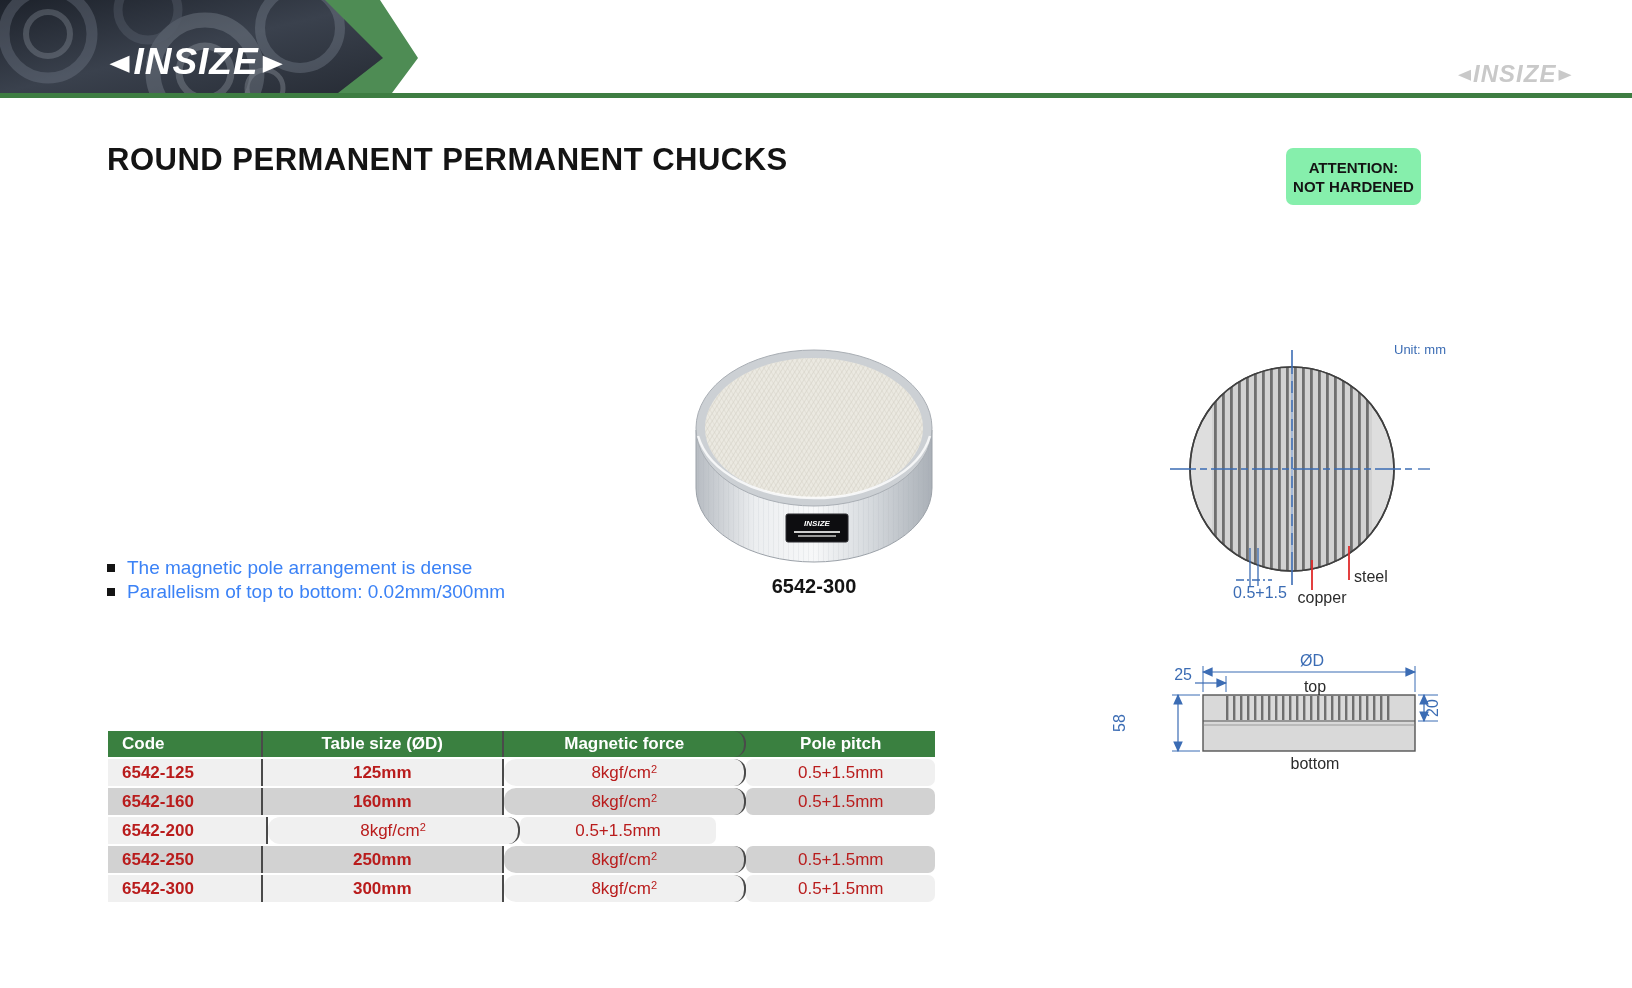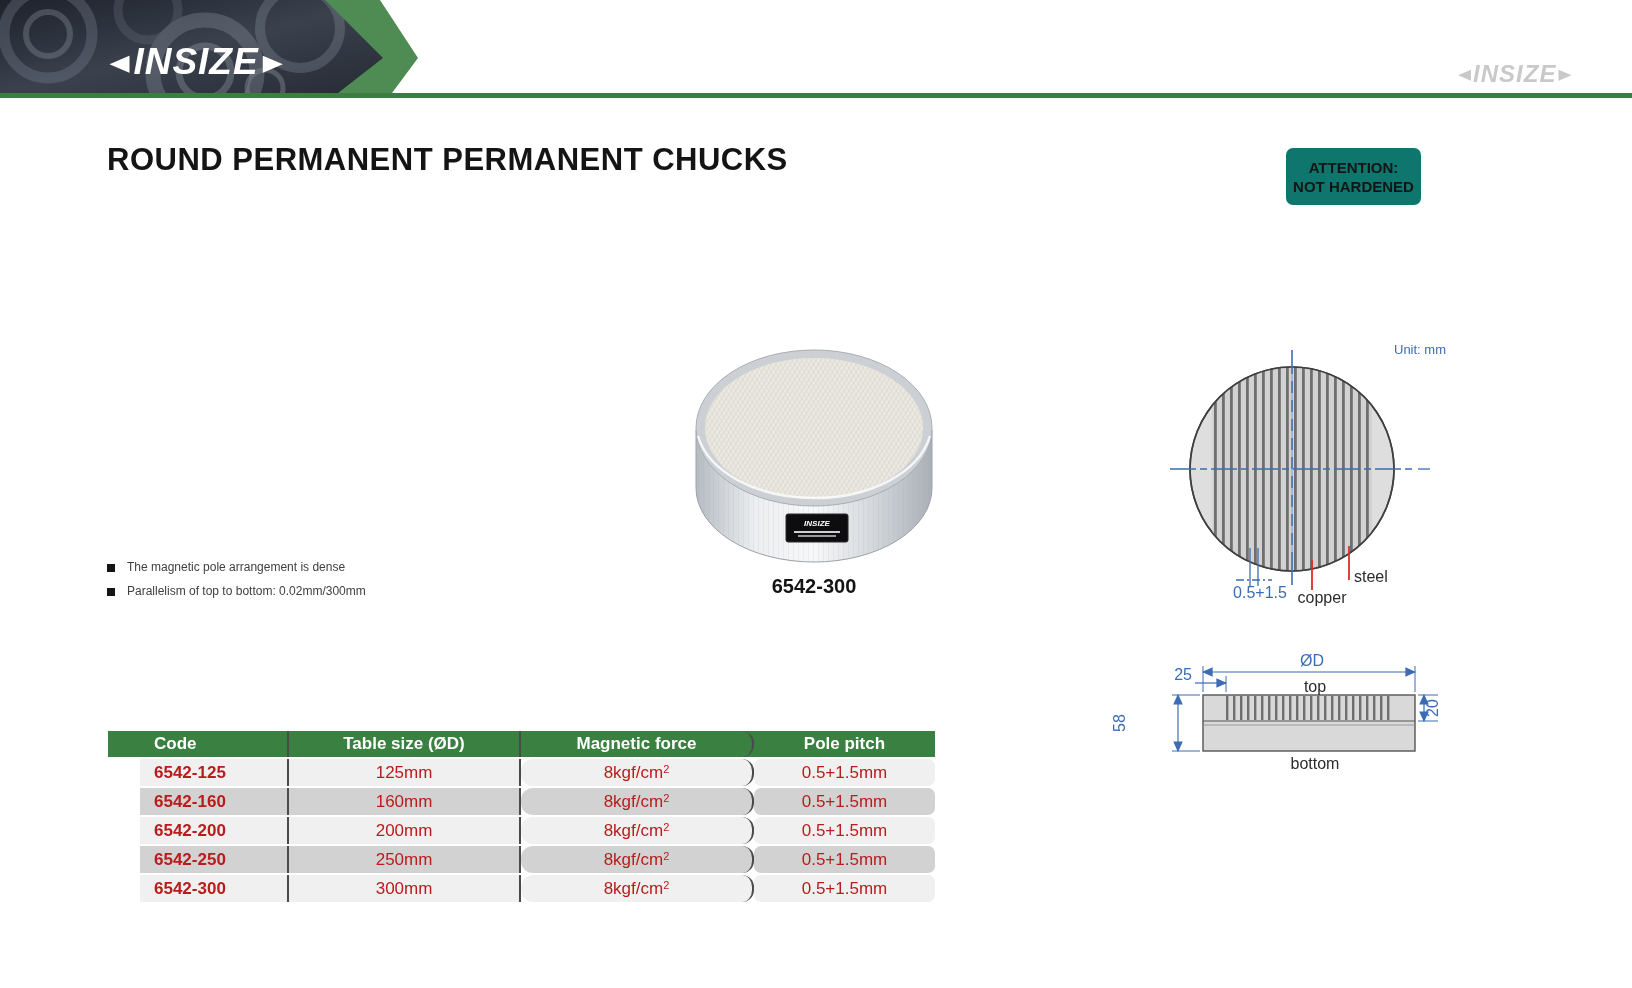--- a/index.html
+++ b/index.html
@@ -16,49 +16,49 @@
   .green-line { position:absolute; left:0; top:93px; width:1632px; height:5px; background:#3e7d42; }
   .watermark { position:absolute; left:1458px; top:58px; width:160px; height:32px;
      display:flex; align-items:center; gap:2px; color:#c9c9c9; }
   .watermark .logo-txt { font-size:24px; font-weight:bold; font-style:italic; letter-spacing:1px; }
   .watermark .arr { font-size:17px; transform:scaleY(0.85); }
 
   
   .page-title { position:absolute; left:107px; top:142px; font-size:31px; font-weight:bold;
      letter-spacing:0.5px; color:#141414; }
   .attention { position:absolute; left:1286px; top:148px; width:135px; height:57px;
-     background:#0f766e; border-radius:7px; display:flex; flex-direction:column;
+     background:#86efac; border-radius:7px; display:flex; flex-direction:column;
      align-items:center; justify-content:center; text-align:center; }
   .attention div { font-size:15px; font-weight:bold; line-height:19px; color:#141414; }
 
   
   .features { position:absolute; left:107px; top:556px; width:470px; }
   .feature { display:flex; align-items:flex-start; margin-bottom:1px; }
   .bullet-sq { width:8px; height:8px; background:#141414; margin:8px 12px 0 0; flex:0 0 8px; }
-  .feature .txt { font-size:12px; line-height:23px; color:#404040; }
+  .feature .txt { font-size:19px; line-height:23px; color:#3b82f6; }
 
   
   .product-photo { position:absolute; left:688px; top:338px; }
   .product-caption { position:absolute; left:688px; top:575px; width:252px; text-align:center;
      font-size:20px; font-weight:bold; color:#141414; }
 
   
   .top-view { position:absolute; left:1150px; top:340px; }
   .unit-label { position:absolute; left:1394px; top:342px; font-size:13px; color:#3b6cb4; }
   .side-view { position:absolute; left:1100px; top:630px; }
 
   
   .spec-table { position:absolute; left:108px; top:731px; width:827px; }
-  .t-row { display:flex; height:27px;padding-left:32px; }
+  .t-row { display:flex; height:27px; }
   .t-row.head { height:26px; background:#3a8040; }
   .t-row.body { margin-top:2px; }
   .t-cell { height:100%; display:flex; align-items:center; justify-content:center;
      font-size:17px; color:#b91c1c; }
   .t-cell.c0 { width:160px; justify-content:flex-start; padding-left:14px; }
-  .t-cell.c1 { width:251px; }
+  .t-cell.c1 { width:251px;font-weight:bold; }
   .t-cell.c2 { width:252px;border-radius:12px; }
   .t-cell.c3 { width:196px;border-radius:7px; }
   .t-cell.c0, .t-cell.c1, .t-cell.c2 { border-right:2px solid #4a4a4a; }
   .t-row.head .t-cell { color:#fff; font-weight:bold; }
   .t-row.body .t-cell.c0 { font-weight:bold; }
   .t-row.body:nth-child(odd) .t-cell { background:#d2d2d2; }
   .t-row.body:nth-child(even) .t-cell { background:#f0f0f0; }
   .t-cell sup { font-size:11px; line-height:0; margin-top:-7px; }
 
   svg text { font-family:"Liberation Sans", sans-serif; }
@@ -263,21 +263,20 @@
       <div class="t-cell c0">6542-160</div>
       <div class="t-cell c1">160mm</div>
       <div class="t-cell c2">
           <span>8kgf/cm</span>
           <sup>2</sup>
         </div>
       <div class="t-cell c3">0.5+1.5mm</div>
     </div>
     <div class="t-row body">
       <div class="t-cell c0">6542-200</div>
-      <div class="t-cell c1">200mm</div>
       <div class="t-cell c2">
           <span>8kgf/cm</span>
           <sup>2</sup>
         </div>
       <div class="t-cell c3">0.5+1.5mm</div>
     </div>
     <div class="t-row body">
       <div class="t-cell c0">6542-250</div>
       <div class="t-cell c1">250mm</div>
       <div class="t-cell c2">

